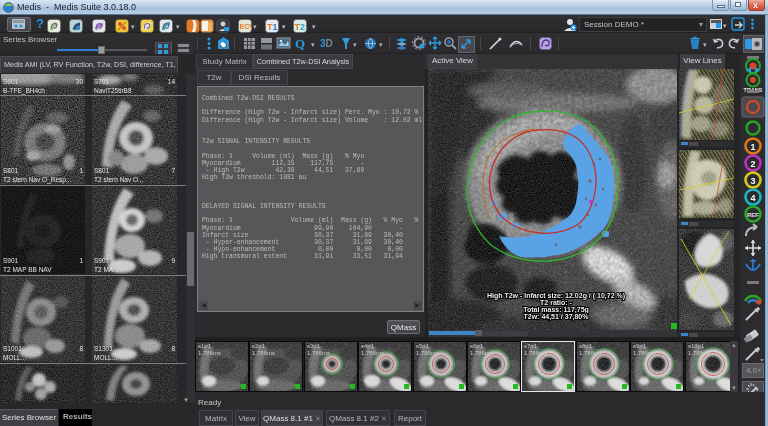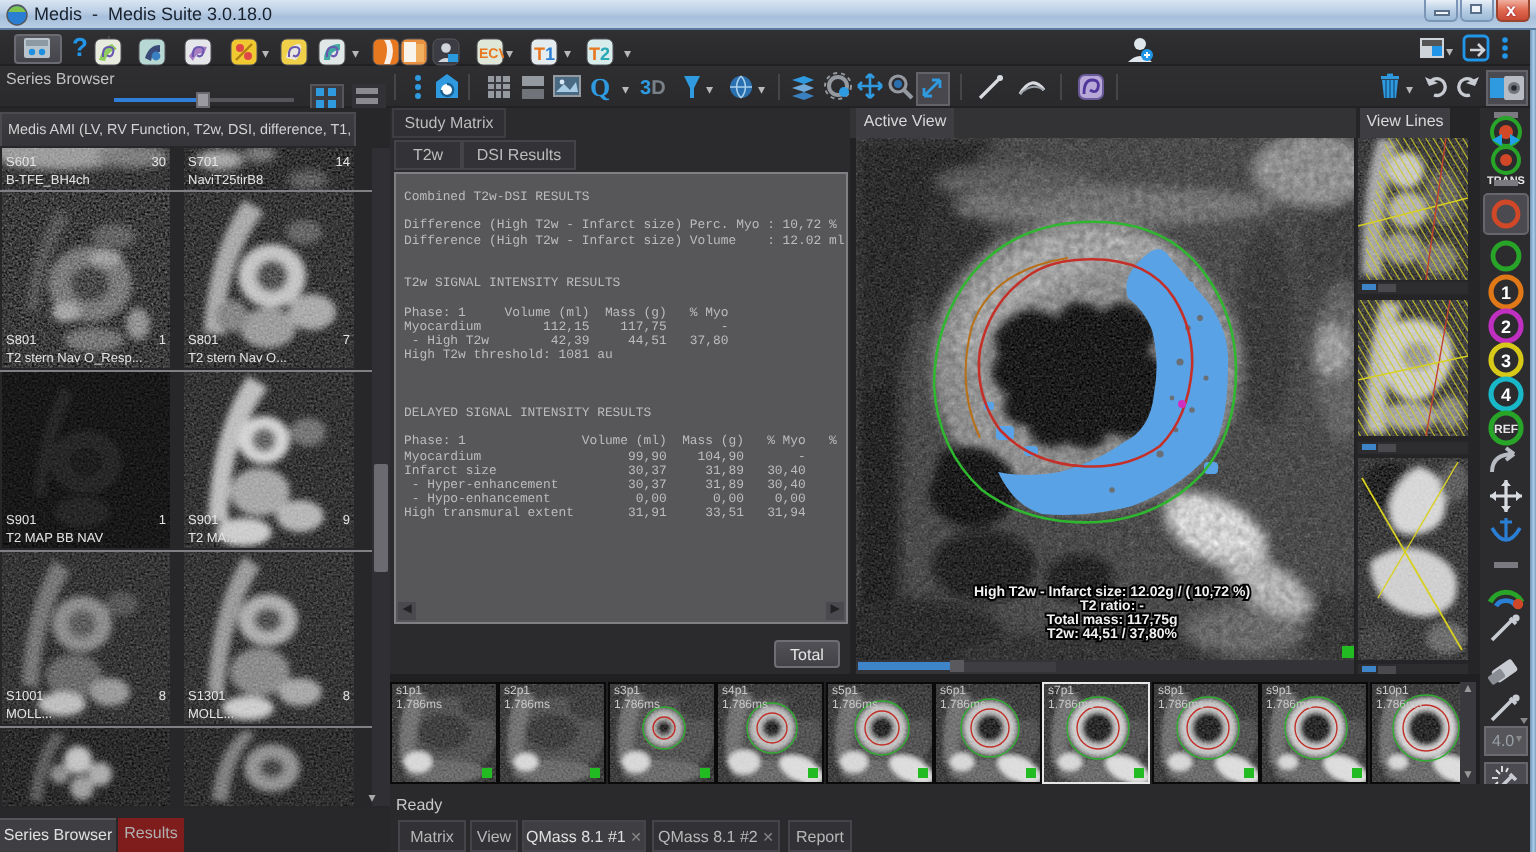--- a/index.html
+++ b/index.html
@@ -159,20 +159,21 @@
 <div class="abs" style="left:282px;top:23px;width:8px;height:7px;color:#b8b8b8;font-size:7px;">▾</div>
 <div class="abs" style="left:312px;top:23px;width:8px;height:7px;color:#b8b8b8;font-size:7px;">▾</div>
 <div class="abs" style="left:564px;top:18px;width:13px;height:13px;">
       <svg width="13" height="13">
         <circle cx="6" cy="4" r="3" fill="#dfe6ec"></circle>
         <path d="M0 13 Q6 7 12 13 Z" fill="#dfe6ec"></path>
         <circle cx="9.5" cy="9.5" r="3" fill="#2196e8"></circle>
         <path d="M8 9.5 L11 9.5 M9.5 8 L9.5 11" stroke="#fff" stroke-width="0.9"></path>
       </svg>
     </div>
+<div class="abs" style="left:579px;top:17px;width:128px;height:15px;background:#232326;border:1px solid #3e3e42;color:#c4c4c4;font-size:8px;line-height:13px;padding-left:4px;">Session DEMO *<span style="position:absolute;right:3px;color:#999;">▾</span></div>
 <div class="abs" style="left:709px;top:17px;width:14px;height:14px;">
       <svg width="14" height="14">
         <rect x="1" y="2" width="12" height="10" fill="#cfd4da"></rect>
         <rect x="2" y="3" width="10" height="3" fill="#555"></rect>
         <rect x="7" y="6" width="5" height="5" fill="#2196e8"></rect>
       </svg>
     </div>
 <div class="abs" style="left:723px;top:22px;width:7px;height:7px;color:#b8b8b8;font-size:7px;">▾</div>
 <div class="abs" style="left:731px;top:17px;width:14px;height:14px;">
       <svg width="14" height="14">
@@ -512,23 +513,24 @@
     </div>
 <div class="abs" style="left:0px;top:94.5px;width:186px;height:1.5px;background:#808084;"></div>
 <div class="abs" style="left:0px;top:184.5px;width:186px;height:1.5px;background:#808084;"></div>
 <div class="abs" style="left:0px;top:274.5px;width:186px;height:1.5px;background:#808084;"></div>
 <div class="abs" style="left:0px;top:362.5px;width:186px;height:1.5px;background:#808084;"></div>
 <div class="abs" style="left:186px;top:74px;width:9px;height:329px;background:#303034;"></div>
 <div class="abs" style="left:187px;top:232px;width:7px;height:54px;background:#6a6a70;border-radius:1px;"></div>
 <div class="abs" style="left:180px;top:396px;width:12px;height:8px;color:#aaa;font-size:7px;line-height:8px;text-align:center;">▾</div>
 <div class="abs" style="left:0px;top:404px;width:195px;height:22px;background:#28282b;"></div>
 <div class="abs" style="left:0px;top:409px;width:58px;height:17px;background:#3f3f43;border-top:1px solid #55555a;color:#e0e0e0;font-size:8px;text-align:center;line-height:16px;">Series Browser</div>
-<div class="abs" style="left:59px;top:409px;width:33px;height:17px;background:#7f1d1d;color:#b0b0b0;font-size:8px;text-align:center;line-height:16px;">Results</div>
+<div class="abs" style="left:59px;top:409px;width:33px;height:17px;background:#000000;color:#b0b0b0;font-size:8px;text-align:right;line-height:16px;font-weight:bold;">Results</div>
 <div class="abs" style="left:195px;top:54px;width:230px;height:283px;background:#2b2b2e;"></div>
 <div class="abs" style="left:196px;top:54px;width:57px;height:15px;background:#303034;border:1px solid #3e3e42;color:#bcbcbc;font-size:8px;text-align:center;line-height:14px;">Study Matrix</div>
+<div class="abs" style="left:253px;top:54px;width:100px;height:15px;background:#3c3c40;border:1px solid #4a4a4f;color:#d8d8d8;font-size:7.3px;text-align:center;line-height:14px;white-space:nowrap;">Combined T2w-DSI Analysis</div>
 <div class="abs" style="left:197px;top:70px;width:34px;height:15px;background:#333337;border:1px solid #434348;color:#bcbcbc;font-size:8px;text-align:center;line-height:14px;">T2w</div>
 <div class="abs" style="left:231px;top:70px;width:57px;height:15px;background:#333337;border:1px solid #434348;color:#bcbcbc;font-size:8px;text-align:center;line-height:14px;">DSI Results</div>
 <div class="abs" style="left:197px;top:86px;width:227px;height:226px;background:#57575a;border:1px solid #808084;">
       <div style="position:absolute;left:4px;top:8px;font-family:Liberation Mono,monospace;font-size:6.45px;line-height:7.2px;color:#bcbcbc;white-space:pre;">Combined T2w-DSI RESULTS
 
 Difference (High T2w - Infarct size) Perc. Myo : 10,72 %
 Difference (High T2w - Infarct size) Volume    : 12.02 ml
 
 
 T2w SIGNAL INTENSITY RESULTS
@@ -546,21 +548,21 @@
 Myocardium                   99,90    104,90       -
 Infarct size                 30,37     31,89   30,40
  - Hyper-enhancement         30,37     31,89   30,40
  - Hypo-enhancement           0,00      0,00    0,00
 High transmural extent       31,91     33,51   31,94</div>
       <div style="position:absolute;left:1px;bottom:1px;width:223px;height:9px;background:#57575a;">
         <div style="position:absolute;left:0;top:0;width:9px;height:9px;background:#4a4a4e;color:#222;font-size:6px;text-align:center;line-height:9px;">◀</div>
         <div style="position:absolute;right:0;top:0;width:9px;height:9px;background:#4a4a4e;color:#222;font-size:6px;text-align:center;line-height:9px;">▶</div>
       </div>
     </div>
-<div class="abs" style="left:387px;top:320px;width:33px;height:14px;background:linear-gradient(#525256,#434347);border:1px solid #6e6e74;border-radius:2px;color:#e8e8e8;font-size:8px;text-align:center;line-height:13px;">Total</div>
+<div class="abs" style="left:387px;top:320px;width:33px;height:14px;background:linear-gradient(#525256,#434347);border:1px solid #6e6e74;border-radius:2px;color:#e8e8e8;font-size:8px;text-align:center;line-height:13px;">QMass</div>
 <div class="abs" style="left:425px;top:54px;width:253px;height:283px;background:#222225;"></div>
 <div class="abs" style="left:425px;top:54px;width:253px;height:15px;background:#333336;"></div>
 <div class="abs" style="left:428px;top:54px;width:49px;height:15px;background:#3e3e42;color:#d8d8d8;font-size:8px;text-align:center;line-height:14px;">Active View</div>
 <div class="abs" style="left:428px;top:69px;width:249px;height:261px;background:#000;">
       <svg width="249" height="261" viewBox="0 0 249 261">
         <rect width="249" height="261" fill="#3e3e3e"></rect>
         <g filter="url(#b3)">
           <rect x="0" y="0" width="22" height="261" fill="#101010"></rect>
           <path d="M0 0 L70 0 L40 40 L22 120 L0 130 Z" fill="#181818"></path>
           <ellipse cx="50" cy="62" rx="20" ry="40" fill="#1c1c1c"></ellipse>

